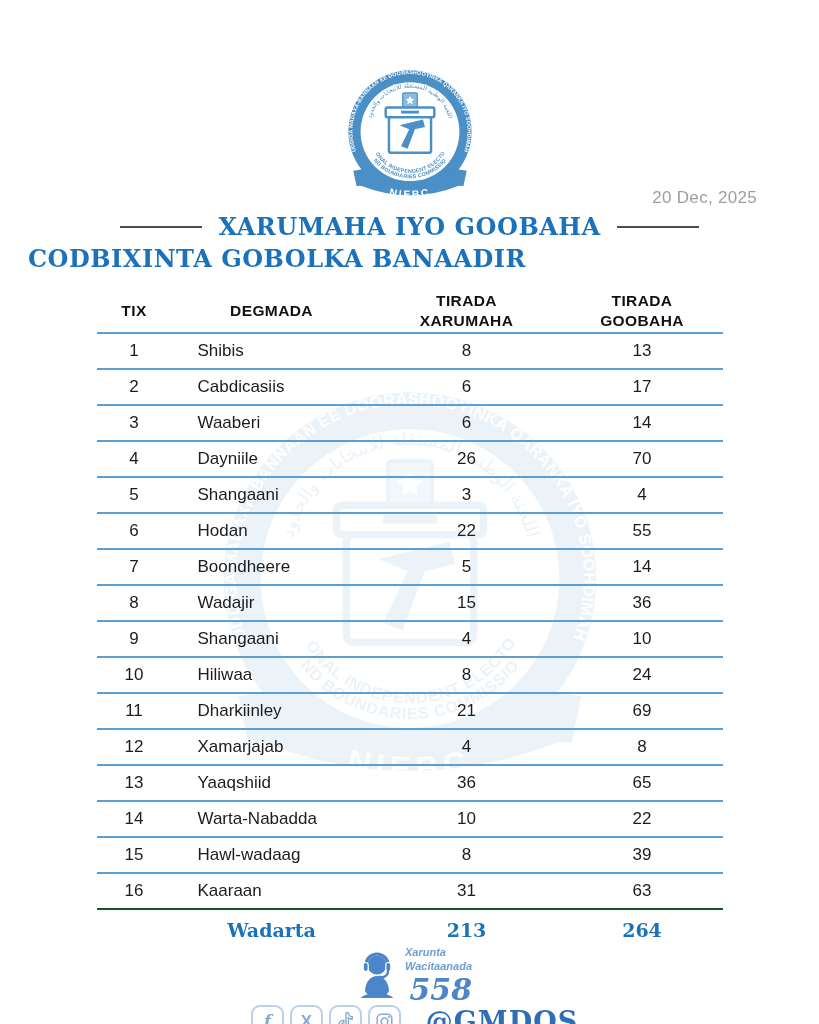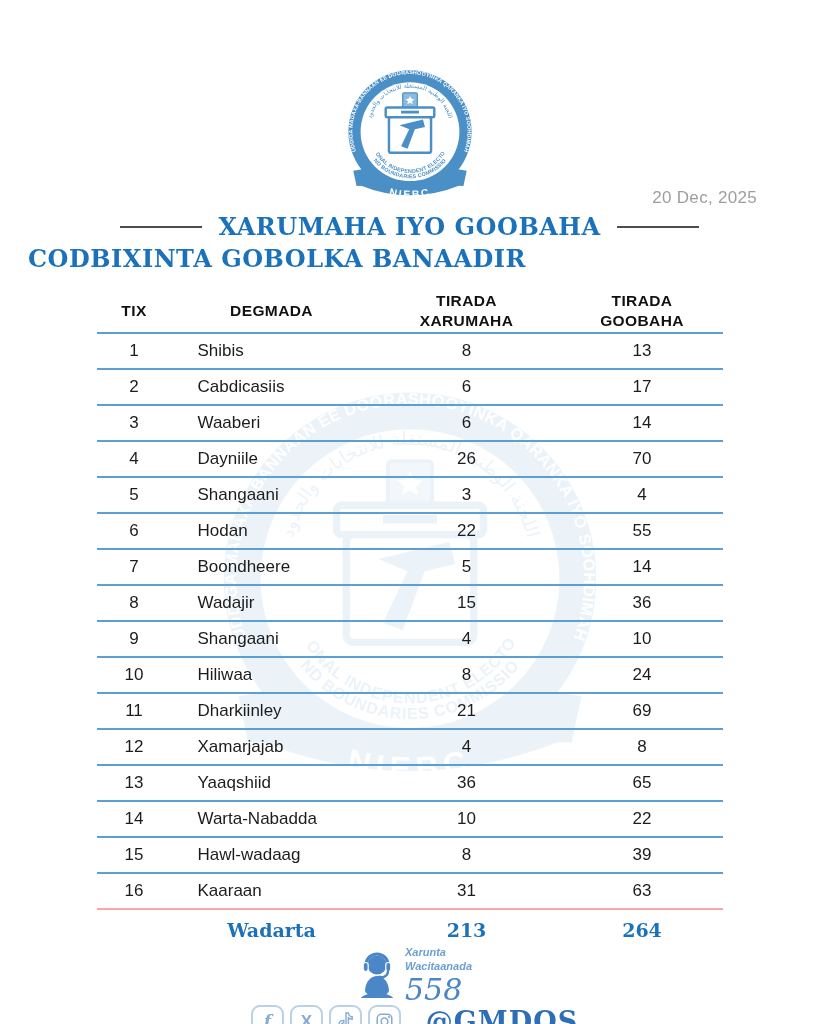--- a/index.html
+++ b/index.html
@@ -96,21 +96,21 @@
     border-top: 2px solid #5b9fd4;
     height: 36px;
     font-size: 17px;
     color: #1c1c1c;
     text-align: center;
     vertical-align: middle;
     padding: 0;
   }
   tbody td.cell-degmada { text-align: left; padding-left: 26px; }
   tfoot td {
-    border-top: 2px solid #fca5a5;
+    border-top: 2px solid #14532d;
     height: 40px;
     font-family: "DejaVu Serif", serif;
     font-weight: bold;
     font-size: 19px;
     color: #1b72ba;
     text-align: center;
     vertical-align: middle;
     padding: 0;
   }
   
@@ -133,25 +133,26 @@
     font-style: italic;
     font-weight: bold;
     font-size: 11px;
     line-height: 1.25;
     color: #6b9fd0;
     white-space: pre-line;
   }
   .cc-number {
     font-family: "DejaVu Serif", serif;
     font-style: italic;
-    font-weight: normal;
+    font-weight: bold;
     font-size: 30px;
     line-height: 1;
     color: #4a86c8;
     margin-top: 1px;
+    text-align: right;
   }
   .social { display: flex; align-items: center; gap: 6px; }
   .social-box {
     width: 33px; height: 33px;
     border: 2px solid #b9d2ea;
     border-radius: 9px;
     display: flex;
     align-items: center;
     justify-content: center;
     color: #86abd4;

